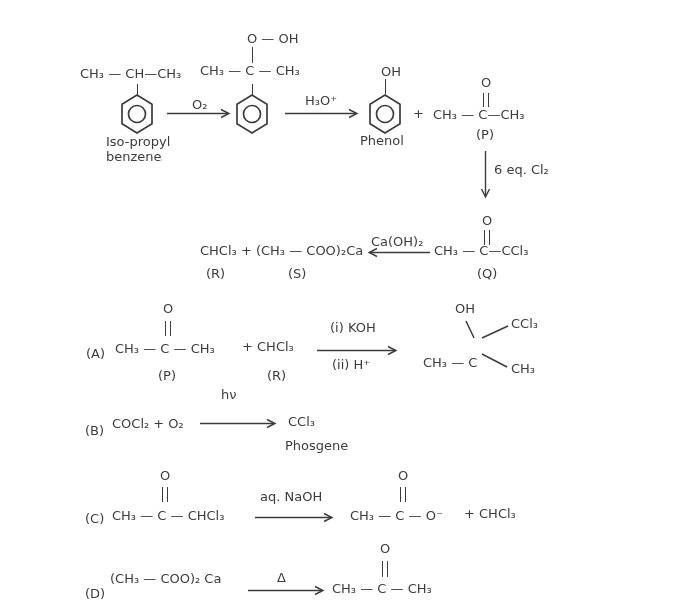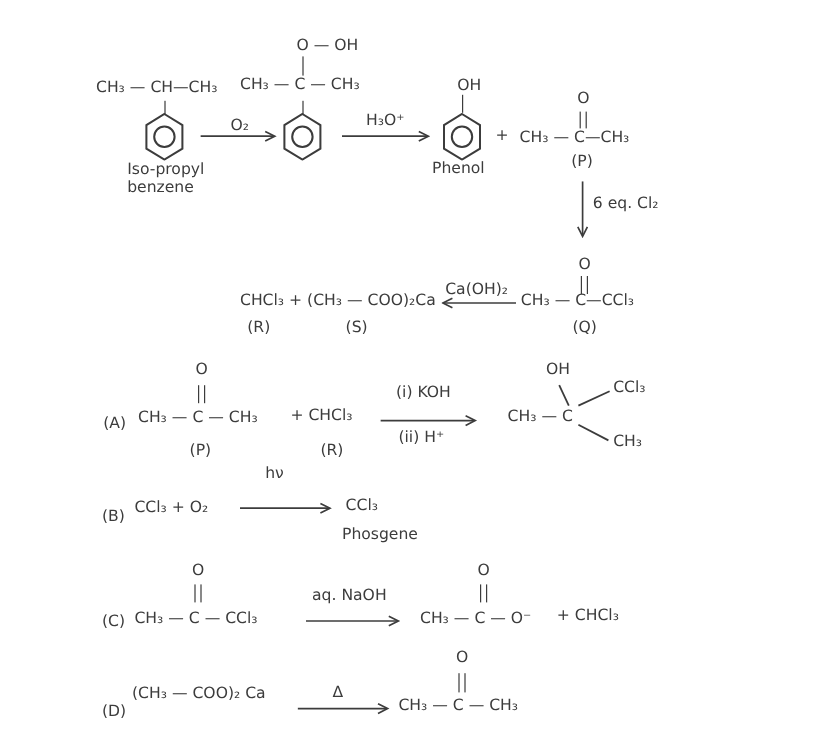--- a/index.html
+++ b/index.html
@@ -108,37 +108,37 @@
   <span class="t" style="left:330px;top:321px">(i) KOH</span>
   <span class="t" style="left:332px;top:358px">(ii) H⁺</span>
 
   <span class="t" style="left:455px;top:302px">OH</span>
   <svg class="g" style="left:450px;top:315px" width="70" height="60">
     <line class="bd" x1="16" y1="6" x2="24" y2="23"></line>
     <line class="bd" x1="32" y1="23" x2="58" y2="11"></line>
     <line class="bd" x1="32" y1="39" x2="57" y2="52"></line>
   </svg>
   <span class="t" style="left:511px;top:317px">CCl₃</span>
-  <span class="t" style="left:423px;top:341px">CH₃ — C</span>
+  <span class="t" style="left:423px;top:356px">CH₃ — C</span>
   <span class="t" style="left:511px;top:362px">CH₃</span>
 
   <span class="t" style="left:85px;top:424px">(B)</span>
-  <span class="t" style="left:112px;top:417px">CCl₃ + O₂</span>
+  <span class="t" style="left:112px;top:417px">COCl₂ + O₂</span>
   <svg class="g" style="left:200px;top:418px" width="77" height="11">
     <path class="ln" d="M0,5.5 H74"></path>
     <polyline class="ln" points="67,1.5 75,5.5 67,9.5"></polyline>
   </svg>
   <span class="t" style="left:221px;top:388px">hν</span>
   <span class="t" style="left:288px;top:415px">CCl₃</span>
   <span class="t" style="left:285px;top:439px">Phosgene</span>
 
   <span class="t" style="left:85px;top:512px">(C)</span>
   <span class="t" style="left:160px;top:469px">O</span>
   <div class="db" style="left:162px;top:487px;height:15px"></div>
-  <span class="t" style="left:112px;top:509px">CH₃ — C — CCl₃</span>
+  <span class="t" style="left:112px;top:509px">CH₃ — C — CHCl₃</span>
   <svg class="g" style="left:255px;top:512px" width="79" height="11">
     <path class="ln" d="M0,5.5 H76"></path>
     <polyline class="ln" points="69,1.5 77,5.5 69,9.5"></polyline>
   </svg>
   <span class="t" style="left:260px;top:490px">aq. NaOH</span>
   <span class="t" style="left:398px;top:469px">O</span>
   <div class="db" style="left:400px;top:487px;height:15px"></div>
   <span class="t" style="left:350px;top:509px">CH₃ — C — O⁻</span>
   <span class="t" style="left:464px;top:507px">+ CHCl₃</span>
 

